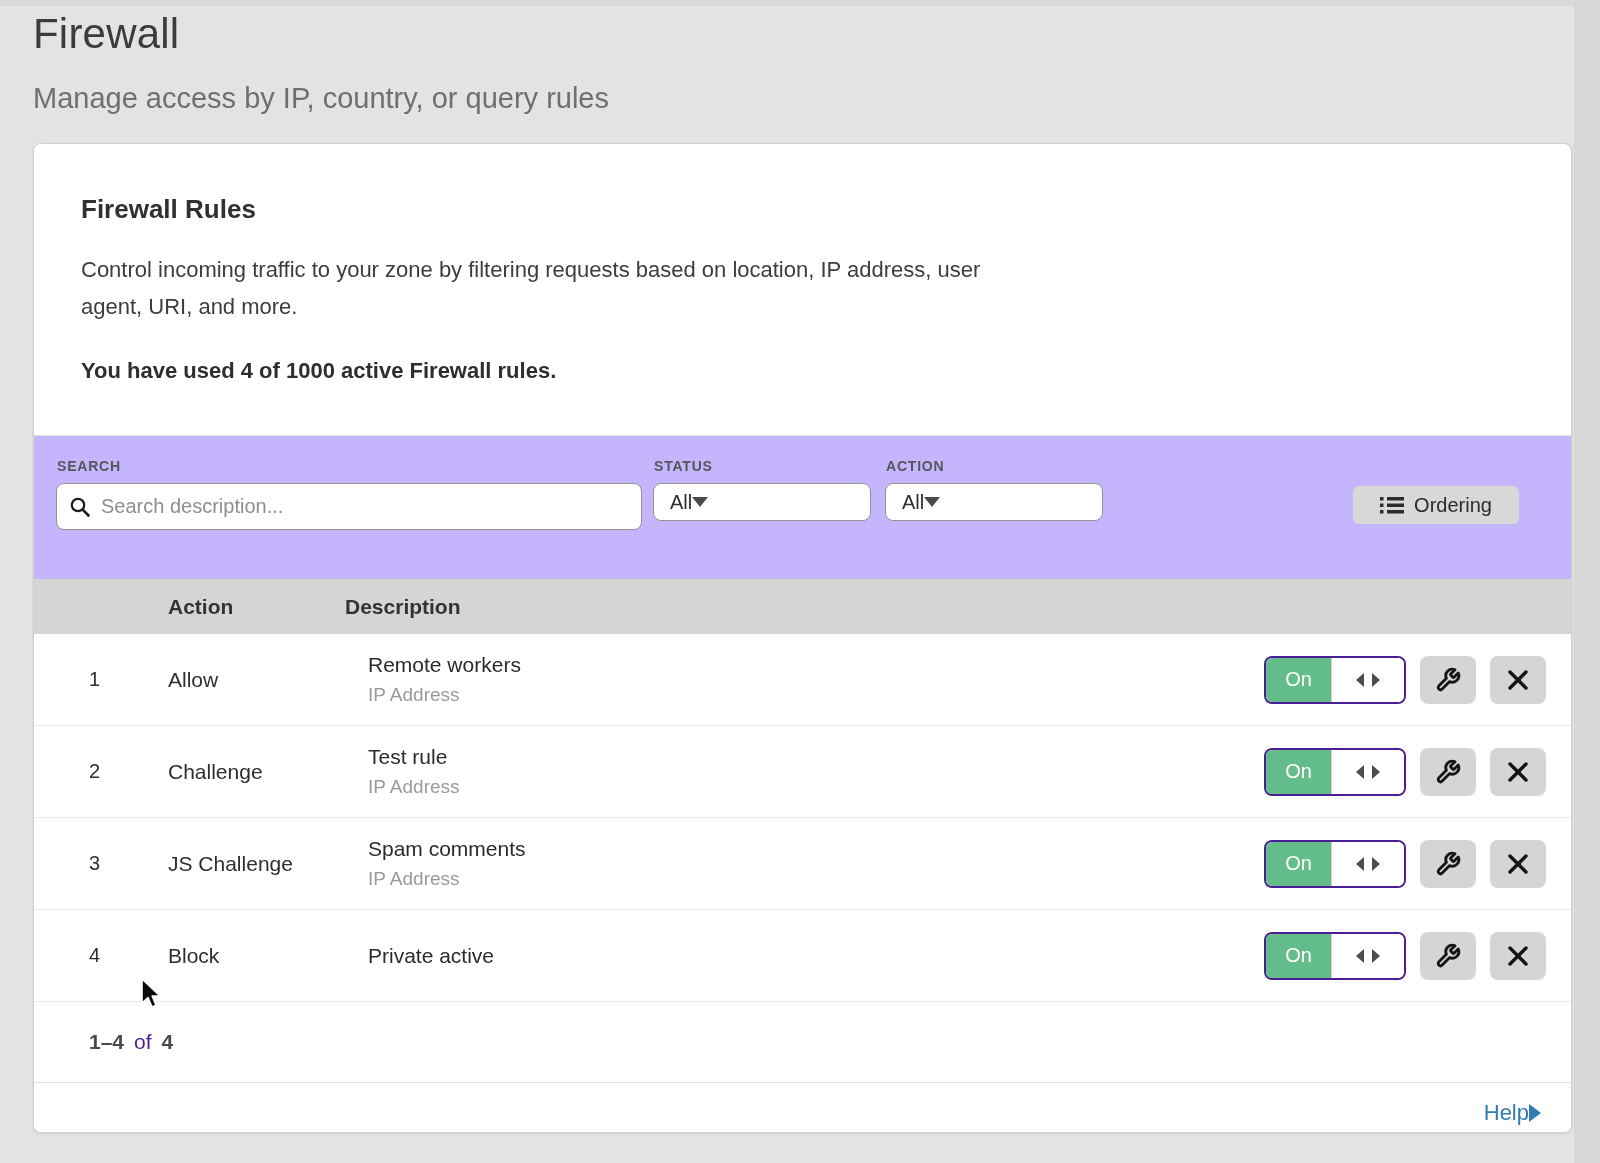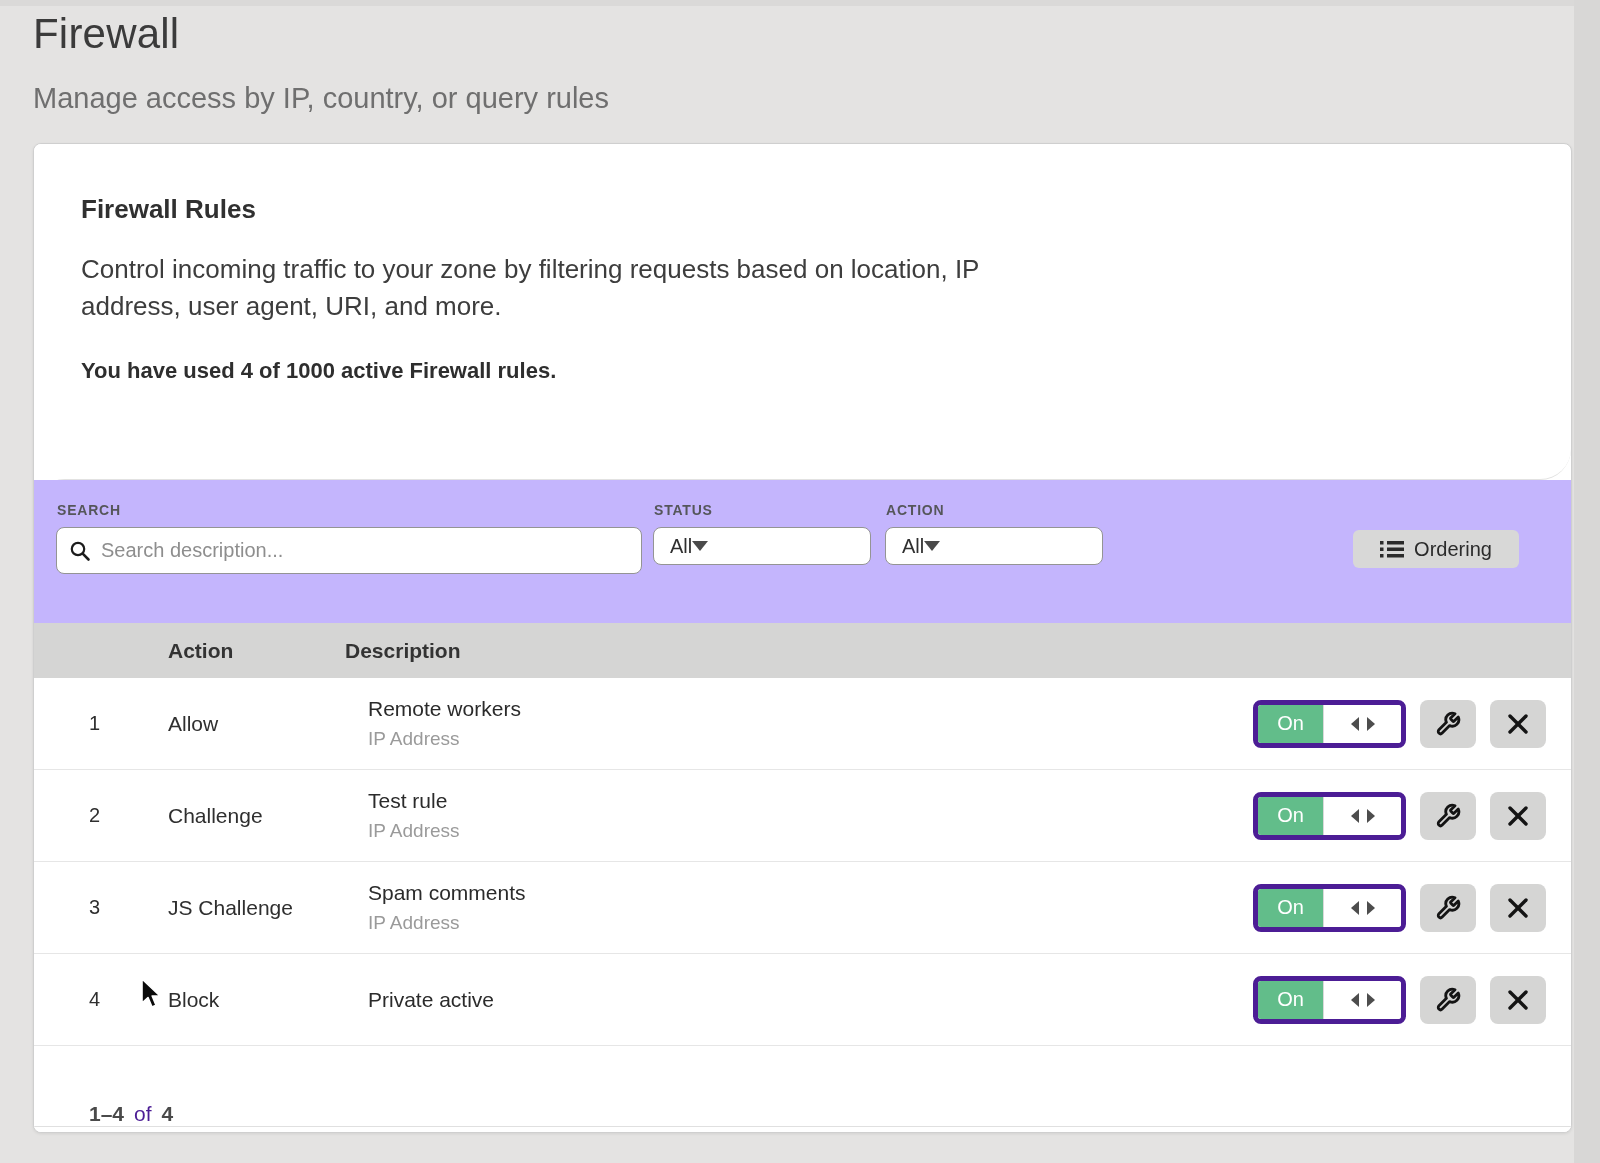--- a/index.html
+++ b/index.html
@@ -20,24 +20,24 @@
 
   
   .card {
     position:absolute; left:33px; top:143px; width:1539px; height:990px;
     background:#ffffff; border:1px solid #cfcfcf; border-radius:8px;
     box-shadow:0 1px 3px rgba(0,0,0,0.08);
     overflow:hidden;
   }
 
   
-  .rules-top { display:flex; height:336px; border-bottom:1px solid #e2e2e1;border-radius:31px; }
+  .rules-top { display:flex; height:292px; border-bottom:1px solid #e2e2e1; }
   .rules-info { width:1056px; padding:50px 60px 0 47px; background:#ffffff; }
   .rules-heading { font-size:26px; font-weight:700; color:#303030; }
-  .rules-desc { margin-top:26px; font-size:26px; line-height:37px; color:#3d3d3d; max-width:945px; }
+  .rules-desc { margin-top:26px; font-size:22px; line-height:37px; color:#3d3d3d; max-width:945px; }
   .rules-usage { margin-top:33px; font-size:22px; font-weight:700; color:#2e2e2e; }
   .rules-cta-panel {
     flex:1; background:#ededec; border-left:1px solid #e2e2e1;
     display:flex; align-items:center; justify-content:center;
   }
   .create-btn {
     background:#2c7cb0; color:#ffffff; font-family:inherit;
     font-size:21px; font-weight:700; border:none; border-radius:7px;
     padding:12px 25px; cursor:pointer;
   }
@@ -92,39 +92,39 @@
     height:92px; display:flex; align-items:center;
     border-bottom:1px solid #e6e6e6; background:#fff;
   }
   .cell-num { width:56px; margin-left:55px; font-size:20px; color:#2f2f2f; }
   .cell-action { width:200px; margin-left:23px; font-size:21px; color:#2f2f2f; }
   .cell-desc { flex:1; }
   .desc-primary { font-size:21px; color:#2b2b2b; }
   .desc-secondary { margin-top:7px; font-size:19px; color:#9a9a9a; }
   .controls { display:flex; align-items:center; margin-right:25px; gap:14px; }
   .toggle {
-    width:153px; height:48px; border:5px solid #4c1d95; border-radius:8px;
+    width:142px; height:48px; border:2px solid #4c1d95; border-radius:8px;
     display:flex; overflow:hidden; background:#fff; cursor:pointer;
   }
   .toggle-on {
     width:65px; background:#62bd8a; color:#fff; font-size:20px;
     display:flex; align-items:center; justify-content:center;
   }
   .toggle-handle {
     flex:1; display:flex; align-items:center; justify-content:center;
     background:#fff; border-left:1px solid #d9d9d9;
   }
   .icon-btn {
     width:56px; height:48px; background:#d5d5d4; border:none; border-radius:8px;
     display:flex; align-items:center; justify-content:center; cursor:pointer;
   }
 
   
   .pagination {
-    height:80px; display:flex; align-items:flex-end; padding-left:55px;
+    height:80px; display:flex; align-items:center; padding-left:55px;
     font-size:21px; color:#8a8a8a; background:#fff;
   }
   .pag-strong { font-weight:700; color:#4a4a4a; }
   .pag-of { margin:0 10px; font-weight:400; color:#4c1d95; }
   .card-footer {
     height:60px; border-top:1px solid #e0e0e0; background:#fff;
     display:flex; align-items:center; justify-content:flex-end; padding-right:30px;
   }
   .help-link {
     display:flex; align-items:center; gap:0; font-size:22px;

